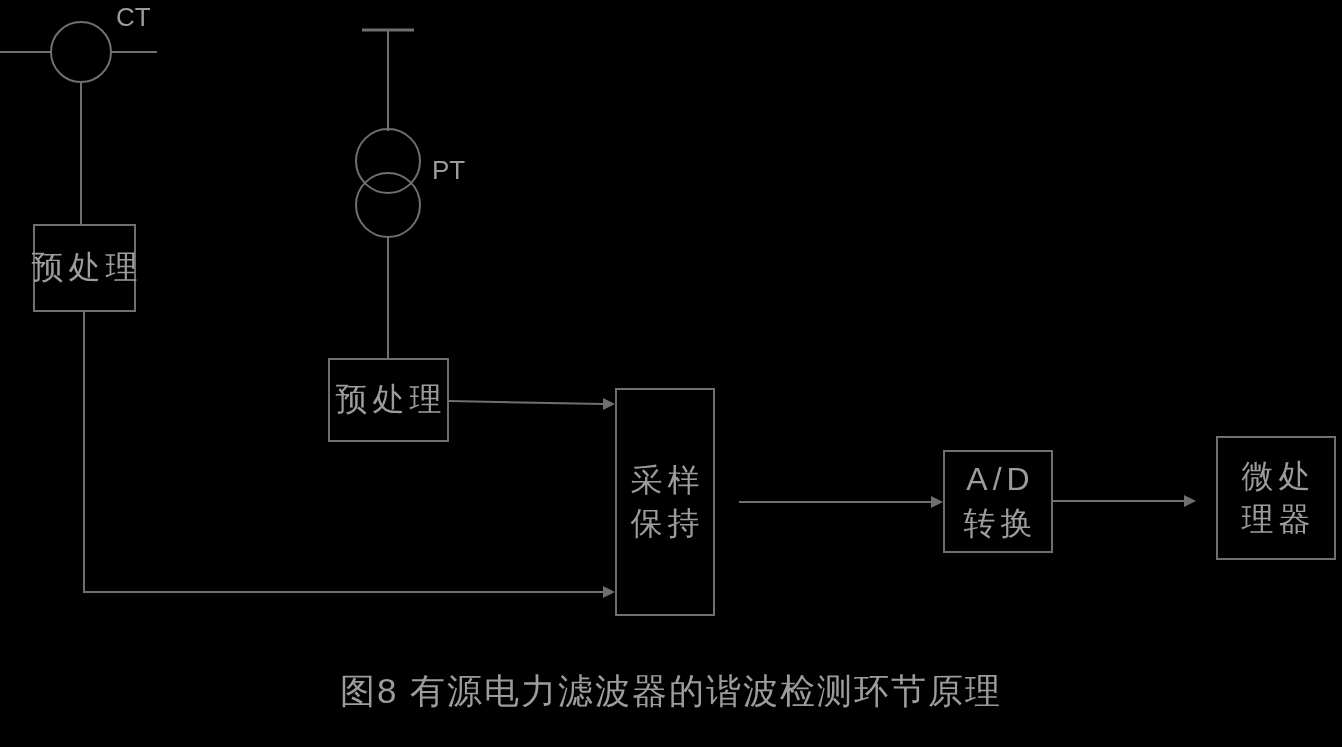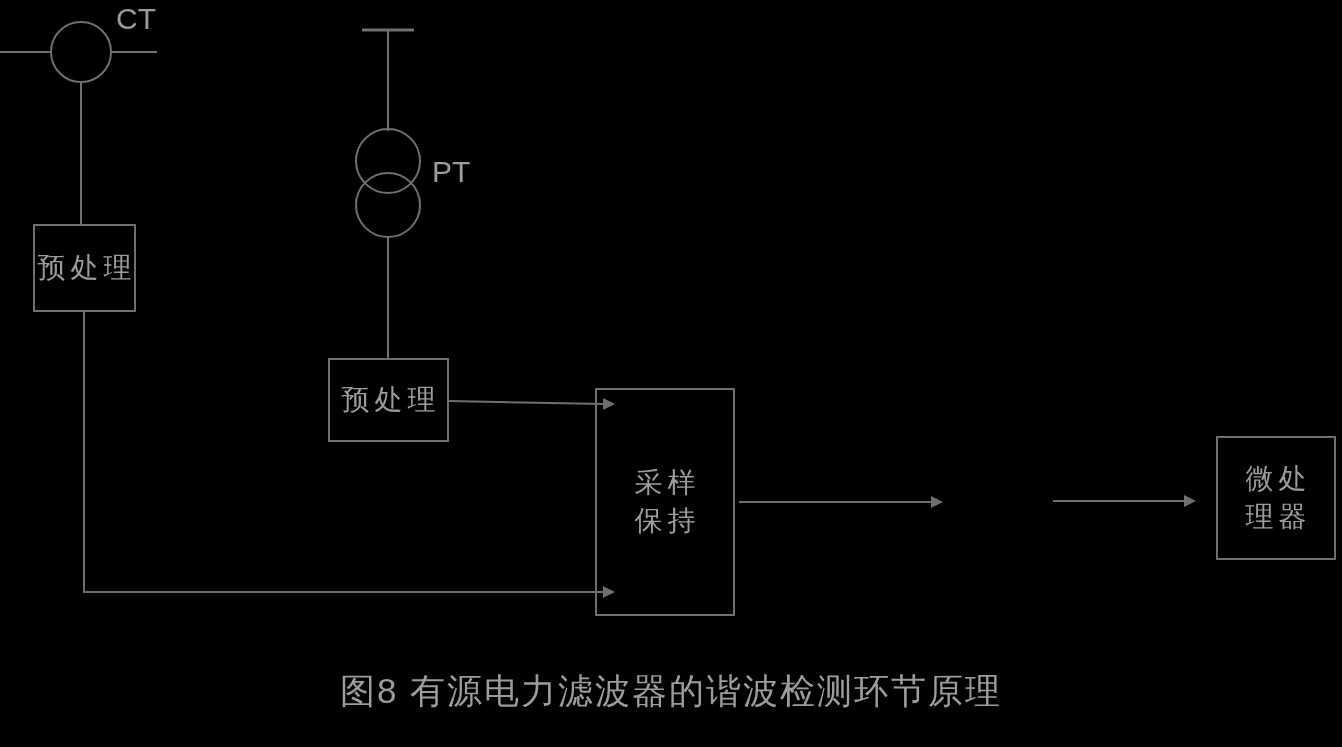--- a/index.html
+++ b/index.html
@@ -27,29 +27,29 @@
     box-sizing: border-box;
     border: 2px solid var(--line, #6f6f6f);
     background: transparent;
     display: flex;
     flex-direction: column;
     align-items: center;
     justify-content: center;
     color: var(--text, #9c9c9c);
   }
   .box .line {
-    font-size: 28px;
+    font-size: 32px;
     letter-spacing: 5px;
     text-indent: 5px;
     line-height: 1.35;
     white-space: nowrap;
   }
   .free-label {
     position: absolute;
-    font-size: 30px;
+    font-size: 26px;
     color: var(--text, #9c9c9c);
     white-space: nowrap;
   }
   .caption {
     position: absolute;
     left: 0;
     top: 668px;
     width: 100%;
     text-align: center;
     font-size: 35px;
@@ -93,25 +93,29 @@
   <div class="free-label" style="left:432px; top:155px;">PT</div>
 
   <div class="box" style="left:33px; top:224px; width:103px; height:88px;">
     <span class="line">预处理</span>
   </div>
 
   <div class="box" style="left:328px; top:358px; width:121px; height:84px;">
     <span class="line">预处理</span>
   </div>
 
-  <div class="box" style="left:595px; top:388px; width:140px; height:228px;">
+  <div class="box" style="left:615px; top:388px; width:100px; height:228px;">
     <span class="line">采样</span>
     <span class="line">保持</span>
   </div>
 
+  <div class="box" style="left:943px; top:450px; width:110px; height:103px;">
+    <span class="line">A/D</span>
+    <span class="line">转换</span>
+  </div>
 
   <div class="box" style="left:1216px; top:436px; width:120px; height:124px;">
     <span class="line">微处</span>
     <span class="line">理器</span>
   </div>
 
   <div class="caption">图8 有源电力滤波器的谐波检测环节原理</div>
 
 </div>
 

